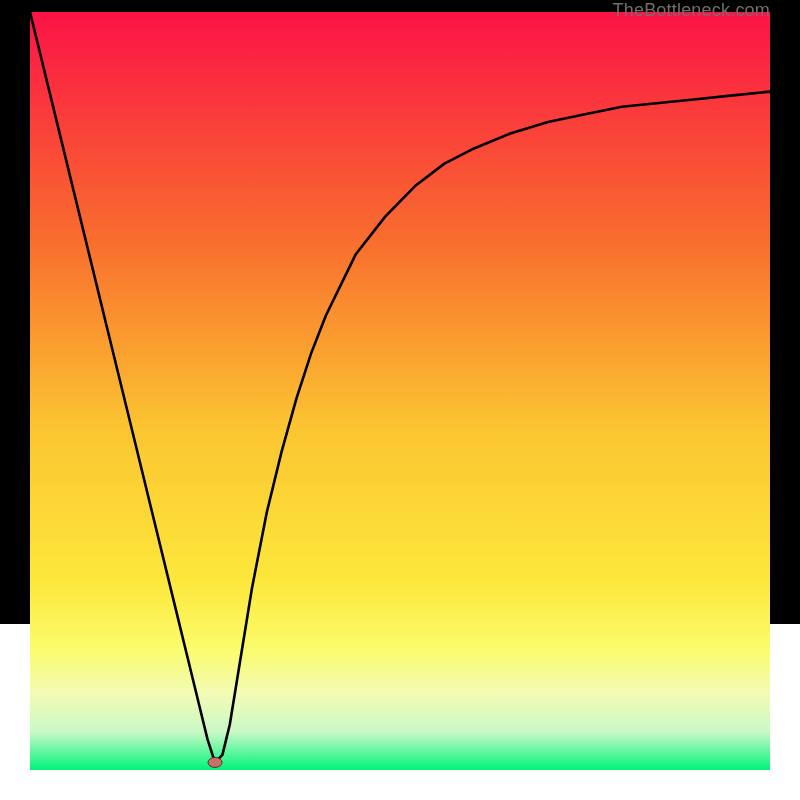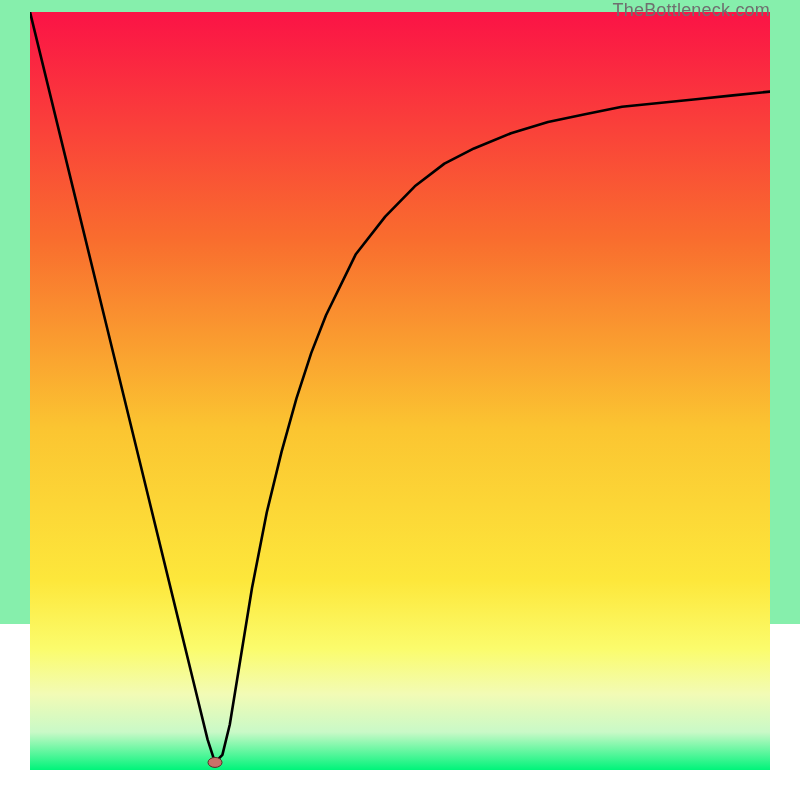--- a/index.html
+++ b/index.html
@@ -5,21 +5,21 @@
   html, body {
     margin: 0;
     padding: 0;
     width: 800px;
     height: 800px;
   }
   .canvas {
     position: relative;
     width: 800px;
     height: 624px;
-    background: #86efac;
+    background: #000000;
   }
   .plot-area {
     position: absolute;
     left: 30px;
     top: 12px;
     width: 740px;
     height: 758px;
   }
   .gradient-bg {
     position: absolute;

